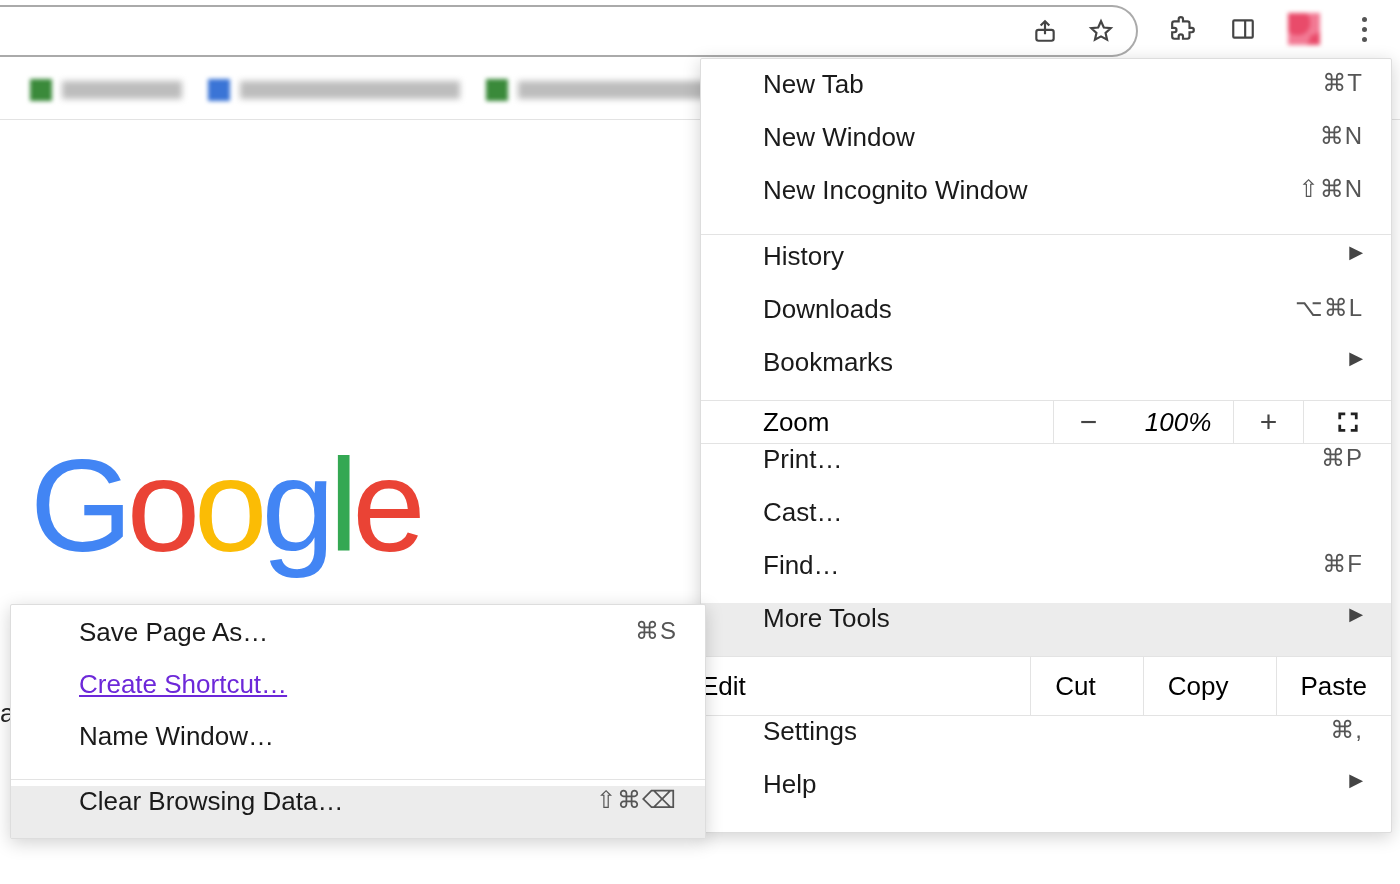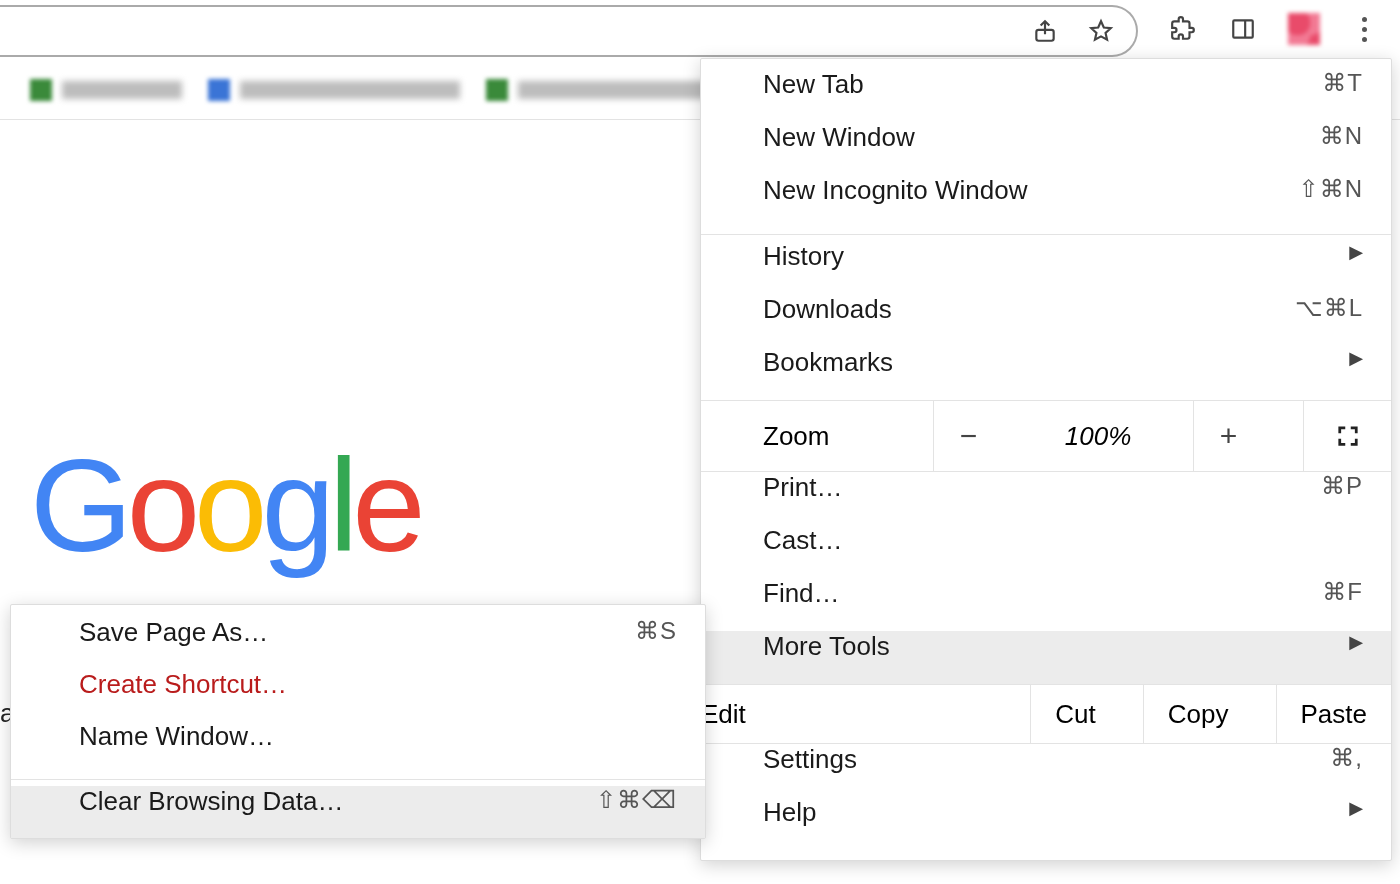--- a/index.html
+++ b/index.html
@@ -113,29 +113,28 @@
     padding: 0 28px 0 62px;
     font-size: 26px;
     color: #1a1a1a;
     gap: 12px;
   }
   .menu-row .label { flex: 1; }
   .menu-row .accel { color: #555; font-size: 24px; letter-spacing: 1px; }
   .menu-row .chev { color: #444; font-size: 18px; }
   .menu-sep { height: 1px; background: #e3e3e3; margin: 6px 0; }
   .menu-row.hover { background: #ececec; }
-  .menu-row.disabled { color: #b91c1c; }
+  .menu-row.disabled { color: #6d28d9; text-decoration: underline; }
 
   
   .zoom-row {
     display: flex; align-items: center;
-    height: 72px;
+    height: 44px;
     border-top: 1px solid #e3e3e3;
     border-bottom: 1px solid #e3e3e3;
-    gap: 40px;
   }
   .zoom-row .zlabel { flex: 1; padding-left: 62px; font-size: 26px; }
   .zoom-row .zctrl {
     width: 70px; height: 100%;
     display: flex; align-items: center; justify-content: center;
     border-left: 1px solid #e3e3e3;
     font-size: 30px; color: #444;
   }
   .zoom-row .zval {
     width: 110px; height: 100%;

